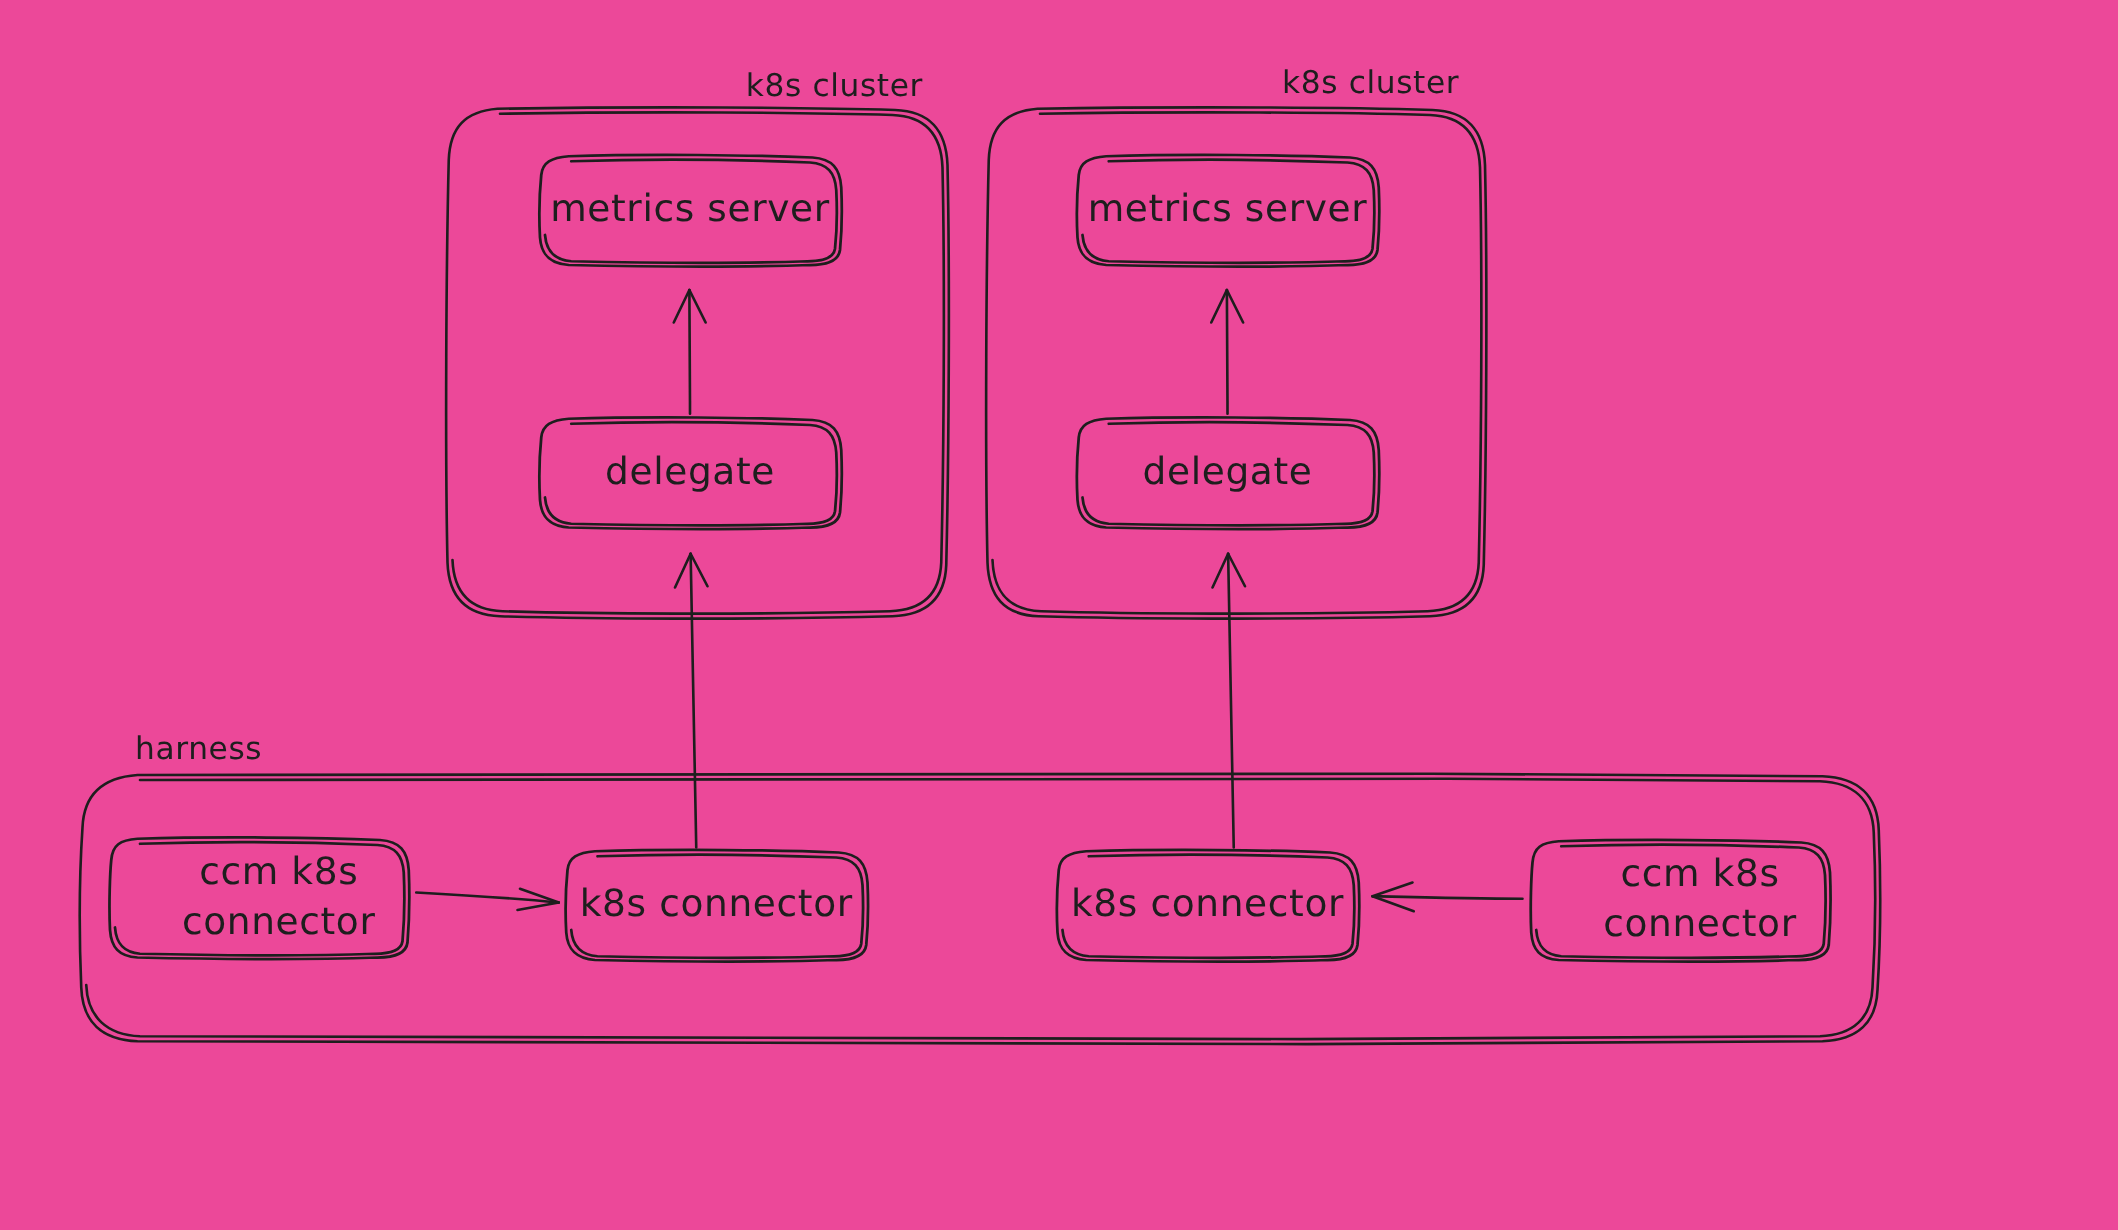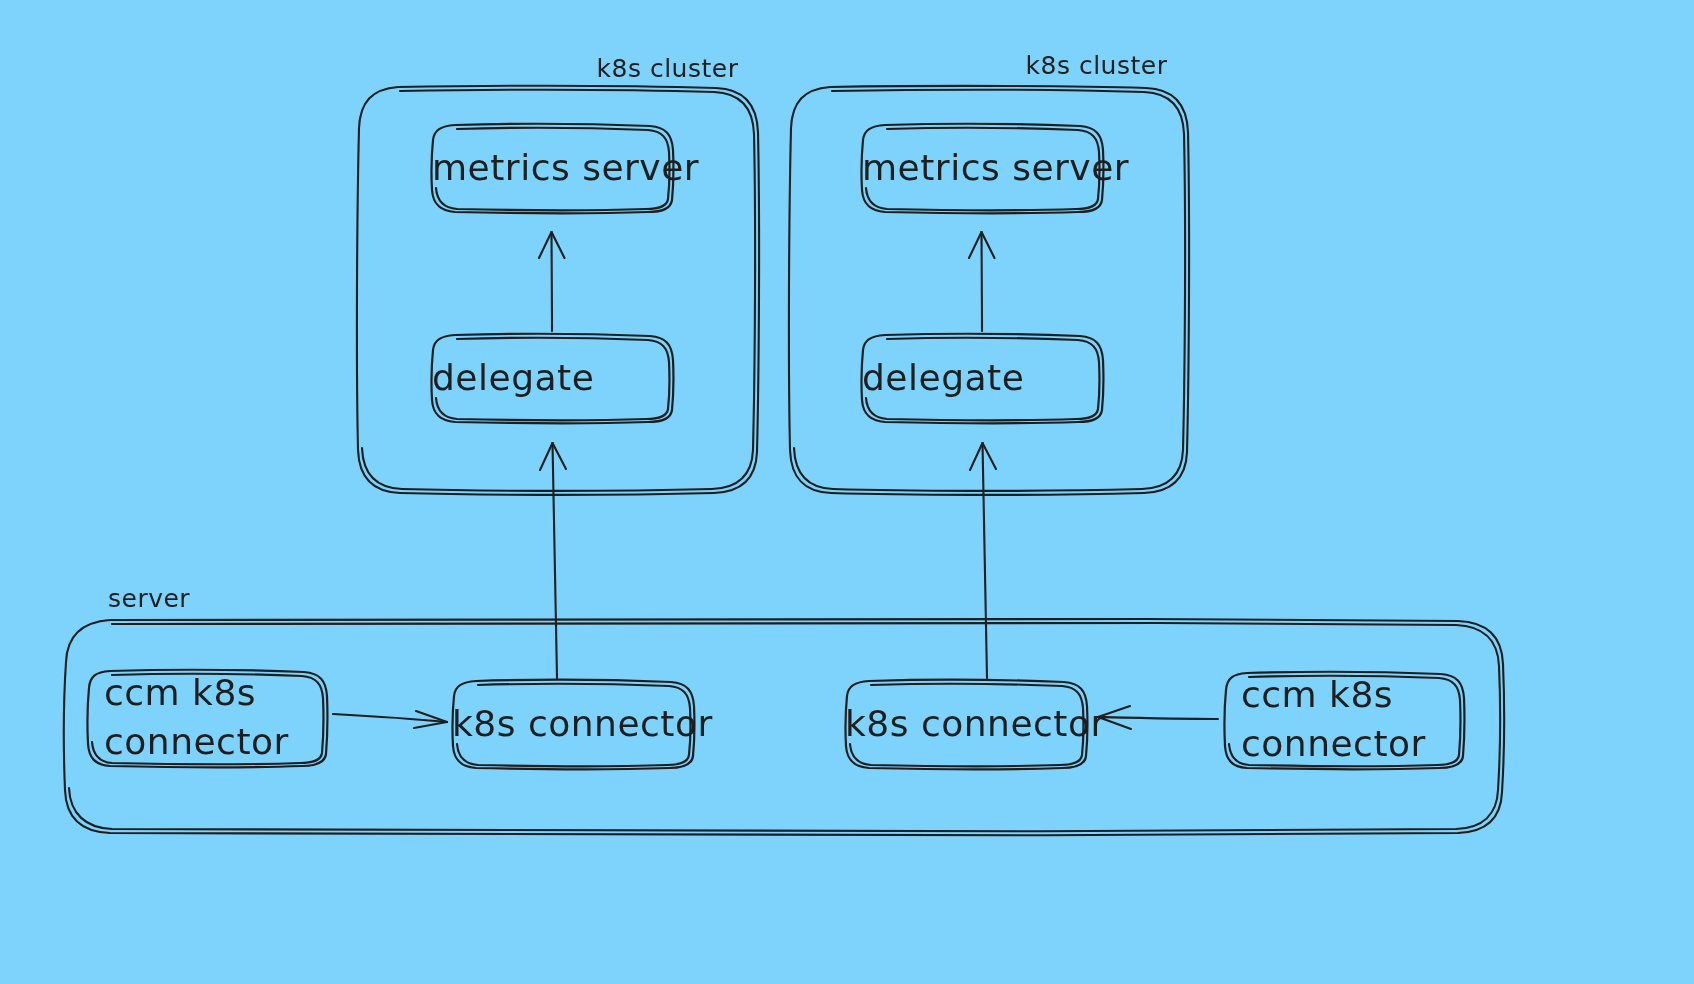--- a/index.html
+++ b/index.html
@@ -10,21 +10,21 @@
   body {
     width: 1694px;
     height: 984px;
     overflow: hidden;
     font-family: "DejaVu Sans", sans-serif;
   }
   #canvas {
     position: relative;
     width: 1694px;
     height: 984px;
-    background: #7dd3fc;
+    background: #ec4899;
   }
   #sketch {
     position: absolute;
     top: 0;
     left: 0;
     width: 1694px;
     height: 984px;
   }
   .lbl {
     position: absolute;
@@ -33,22 +33,22 @@
     letter-spacing: 0.5px;
     white-space: pre;
     line-height: 1.28;
     user-select: none;
   }
   .group-label {
     font-size: 25px;
     text-align: center;
   }
   .box-label {
-    font-size: 36px;
-    text-align: left;
+    font-size: 30px;
+    text-align: center;
     width: 100%;
   }
   .box-label.two-line {
     line-height: 1.35;
     margin-left: 32px;
   }
   .boxwrap {
     position: absolute;
     display: flex;
     align-items: center;
@@ -209,21 +209,21 @@
         <path d="M1098 717 L 1131 729"></path>
       </g>
 
     </g>
   </svg>
 
   <div class="lbl group-label" style="left:575px; top:53px; width:185px;">k8s cluster</div>
 
   <div class="lbl group-label" style="left:1004px; top:50px; width:185px;">k8s cluster</div>
 
-  <div class="lbl group-label" style="left:108px; top:583px; width:160px; text-align:left;">server</div>
+  <div class="lbl group-label" style="left:108px; top:583px; width:160px; text-align:left;">harness</div>
 
   <div class="boxwrap" style="left:432px; top:124px; width:240px; height:88px;">
     <div class="lbl box-label" style="position:relative;">metrics server</div>
   </div>
 
   <div class="boxwrap" style="left:432px; top:334px; width:240px; height:88px;">
     <div class="lbl box-label" style="position:relative;">delegate</div>
   </div>
 
   <div class="boxwrap" style="left:862px; top:124px; width:240px; height:88px;">

